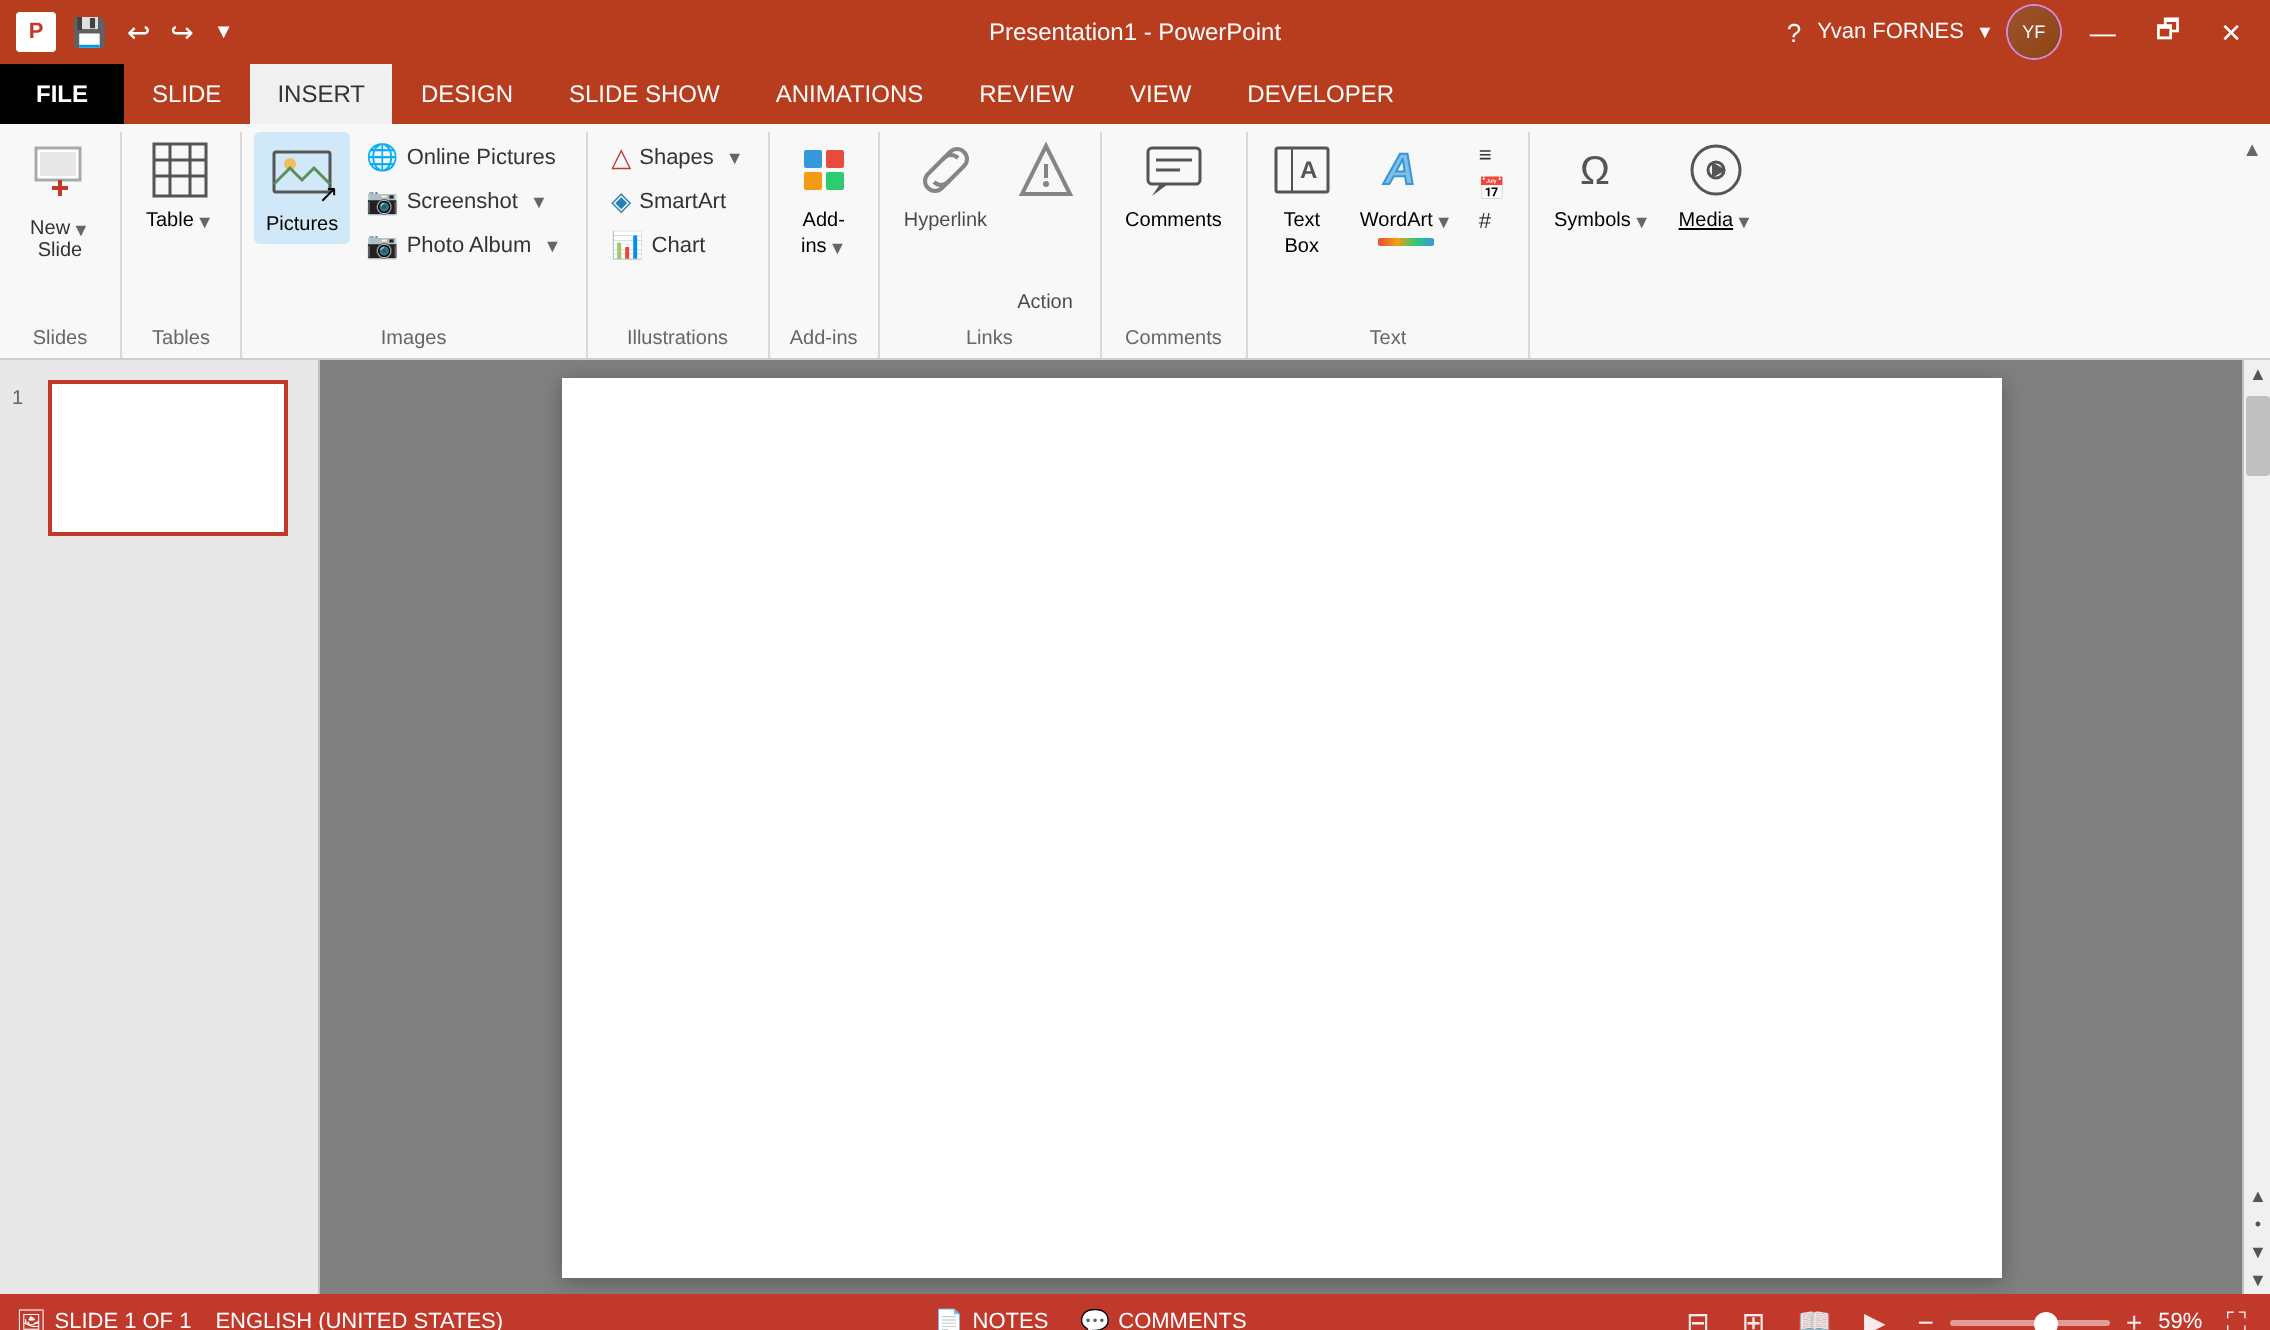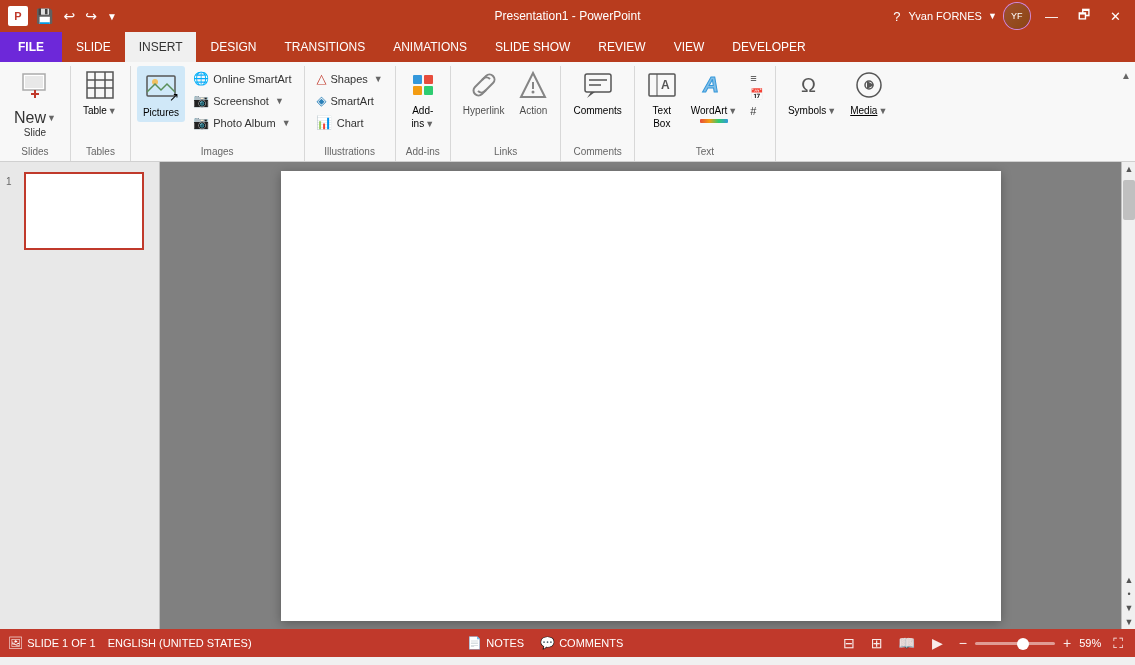--- a/index.html
+++ b/index.html
@@ -28,21 +28,21 @@
     .help-btn { color: white; font-size: 13px; cursor: pointer; }
 
     
     .menu-bar {
       background: #b83c1e;
       height: 30px;
       display: flex;
       align-items: stretch;
     }
     .file-tab {
-      background: #6d28d9;
+      background: #000000;
       color: white;
       padding: 0 18px;
       display: flex;
       align-items: center;
       font-size: 12px;
       font-weight: bold;
       cursor: pointer;
     }
     .menu-tab {
       color: white;
@@ -267,44 +267,43 @@
     <button class="title-btn">🗗</button>
     <button class="title-btn close-btn">✕</button>
   </div>
 </div>
 
 <div class="menu-bar">
   <div class="file-tab">FILE</div>
   <div class="menu-tab">SLIDE</div>
   <div class="menu-tab active">INSERT</div>
   <div class="menu-tab">DESIGN</div>
-  <div class="menu-tab">TRANSITIONS</div>
+  <div class="menu-tab">SLIDE SHOW</div>
   <div class="menu-tab">ANIMATIONS</div>
-  <div class="menu-tab">SLIDE SHOW</div>
   <div class="menu-tab">REVIEW</div>
   <div class="menu-tab">VIEW</div>
   <div class="menu-tab">DEVELOPER</div>
 </div>
 
 <div class="ribbon">
 
   <div class="ribbon-group">
     <div class="ribbon-group-content">
       <div style="display:flex;flex-direction:column;align-items:center;">
         <button class="ribbon-main-btn">
           <div style="font-size:26px;color:#555;">
             <svg width="32" height="32" viewBox="0 0 32 32">
                 <rect x="4" y="4" width="22" height="16" fill="white" stroke="#aaa" stroke-width="1.5"></rect>
                 <rect x="6" y="6" width="18" height="12" fill="#e8e8e8"></rect>
                 <line x1="16" y1="20" x2="16" y2="28" stroke="#c0392b" stroke-width="2"></line>
                 <line x1="12" y1="24" x2="20" y2="24" stroke="#c0392b" stroke-width="2"></line>
               </svg>
           </div>
           <div style="display:flex;align-items:center;gap:1px;">
-            <span style="font-size:16px;color:#333;">New</span>
+            <span style="font-size:10px;color:#333;">New</span>
             <span style="font-size:9px;color:#666;">▼</span>
           </div>
           <span style="font-size:10px;color:#333;">Slide</span>
         </button>
       </div>
     </div>
     <div class="ribbon-group-label">Slides</div>
   </div>
 
   <div class="ribbon-group">
@@ -339,21 +338,21 @@
             <polyline points="2,22 10,14 16,20 22,14 30,22" fill="none" stroke="#5a8f5a" stroke-width="1.5"></polyline>
           </svg>
         </div>
         <span style="font-size:10px;">Pictures</span>
         <div class="cursor-indicator" style="font-size:12px;position:absolute;bottom:18px;right:6px;">↗</div>
       </button>
 
       <div class="ribbon-sub-group" style="padding-top:2px;">
         <button class="ribbon-btn-small">
           <span style="color:#5a8f5a;font-size:13px;">🌐</span>
-          <span>Online SmartArt</span>
+          <span>Online Pictures</span>
         </button>
         <button class="ribbon-btn-small">
           <span style="font-size:13px;">📷</span>
           <span>Screenshot</span>
           <span style="font-size:9px;color:#666;margin-left:2px;">▼</span>
         </button>
         <button class="ribbon-btn-small">
           <span style="font-size:13px;">📷</span>
           <span>Photo Album</span>
           <span style="font-size:9px;color:#666;margin-left:2px;">▼</span>
@@ -419,21 +418,21 @@
         <span style="font-size:10px;">Hyperlink</span>
       </button>
       <button class="ribbon-btn" style="opacity:0.7;">
         <div>
           <svg width="30" height="30" viewBox="0 0 30 30">
             <polygon points="15,3 27,27 3,27" fill="none" stroke="#555" stroke-width="2"></polygon>
             <line x1="15" y1="12" x2="15" y2="19" stroke="#555" stroke-width="2"></line>
             <circle cx="15" cy="22" r="1.5" fill="#555"></circle>
           </svg>
         </div>
-        <span style="font-size:10px;">Action</span>
+        <span style="font-size:10px;margin-top:41px;">Action</span>
       </button>
     </div>
     <div class="ribbon-group-label">Links</div>
   </div>
 
   <div class="ribbon-group" style="min-width:55px;">
     <div class="ribbon-group-content">
       <button class="ribbon-btn">
         <div>
           <svg width="30" height="30" viewBox="0 0 30 30">

